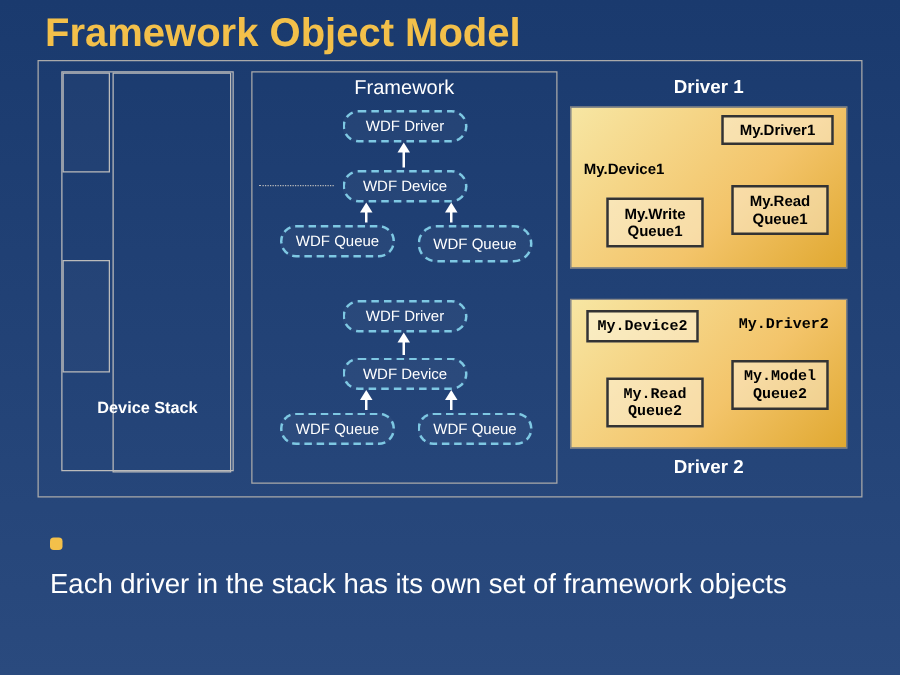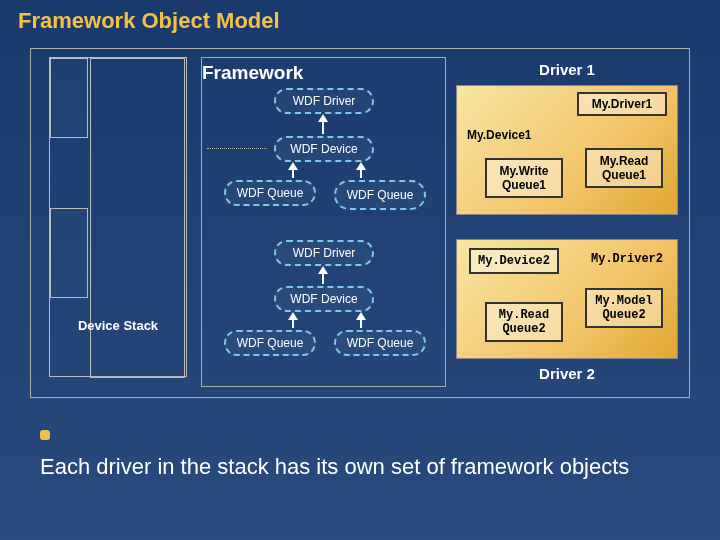--- a/index.html
+++ b/index.html
@@ -5,23 +5,23 @@
   * { box-sizing: border-box; margin: 0; padding: 0; }
   body {
     width: 720px; height: 540px;
     background: linear-gradient(180deg, #1a3a6e 0%, #2a4a7e 100%);
     font-family: Arial, Helvetica, sans-serif;
     overflow: hidden;
     position: relative;
   }
   .title {
     color: #f3c04a;
-    font-size: 22px;
-    font-weight: bold;
-    padding: 8px 18px 4px 18px;
+    font-size: 32px;
+    font-weight: bold;
+    padding: 8px 18px 4px 36px;
   }
   .diagram-outer {
     position: absolute;
     left: 30px; top: 48px;
     width: 660px; height: 350px;
     border: 1px solid #aaa;
   }
   
   .stack-area {
     position: absolute;
@@ -54,24 +54,24 @@
   
   .framework-col {
     position: absolute;
     left: 170px; top: 8px;
     width: 245px; height: 330px;
     border: 1px solid #aaa;
   }
   .fw-title {
     position: absolute;
     top: 4px; left: 0; width: 100%;
-    text-align: left;
-    color: #fff;
-    font-weight: bold;
-    font-size: 19px;
+    text-align: center;
+    color: #fff;
+    font-weight: normal;
+    font-size: 16px;
   }
   .pill {
     position: absolute;
     border: 2px dashed #7ec8e3;
     border-radius: 20px;
     background: rgba(255,255,255,0.04);
     color: #fff;
     font-size: 12px;
     display: flex;
     align-items: center;

